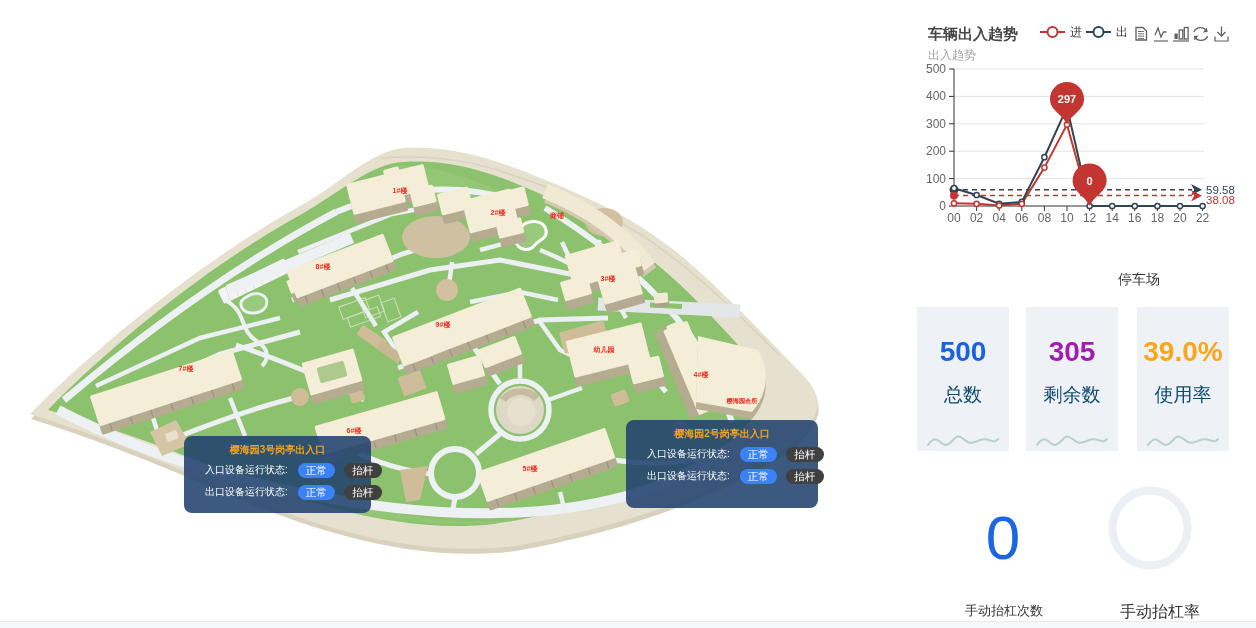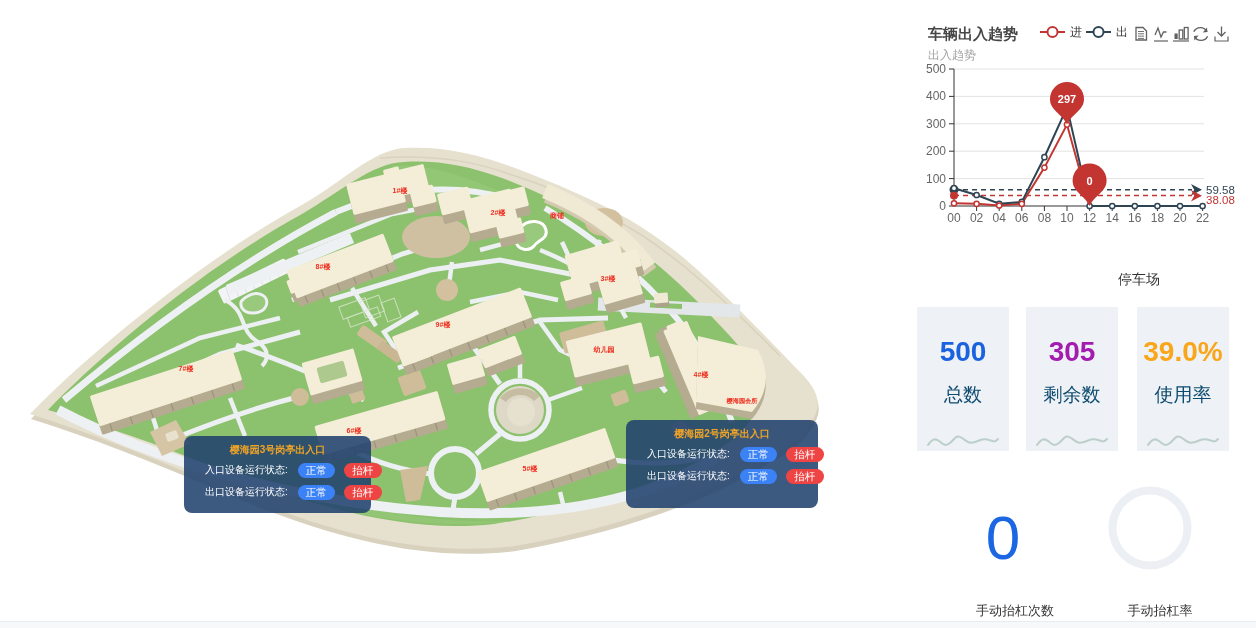--- a/index.html
+++ b/index.html
@@ -5,21 +5,21 @@
 *{margin:0;padding:0;box-sizing:border-box}
 html,body{background:#fff}
 body{font-family:"Liberation Sans",sans-serif}
 .page{position:relative;width:1256px;height:628px;background:#fff;overflow:hidden}
 .abs{position:absolute}
 .tip{position:absolute;background:rgba(33,66,110,0.88);border-radius:8px;color:#fff}
 .tip .tt{color:#f0a325;font-weight:bold;font-size:10px;text-align:center;padding-top:7px;white-space:nowrap}
 .tip .row{display:flex;align-items:flex-start;font-size:10px;padding-left:21px;white-space:nowrap}
 .pill{display:inline-block;text-align:center;font-size:10.5px;color:#fff;border-radius:8px;height:15px;line-height:15px;flex:none}
 .pg{background:#3b82f6;width:37px;margin-left:10px}
-.pb{background:#ef4444;width:38px;margin-left:9px}
+.pb{background:#404040;width:38px;margin-left:9px}
 .card{position:absolute;width:92px;height:144px;background:#eef1f5;text-align:center}
 .card .num{font-size:28px;font-weight:bold;margin-top:29px}
 .card .lbl{font-size:19px;color:#0c4a6e;margin-top:14px}
 .card svg{margin-top:22px}
 </style>
 </head>
 <body>
 <div class="page">
 
   <svg class="abs" style="left:0;top:0" width="920" height="628" viewBox="0 0 920 628">
@@ -549,23 +549,23 @@
         <path d="M3 15 C7 9 10 8 14 11 S20 17 25 13 S31 4 37 8 S44 14 50 12 S58 8 64 10 S70 12 73 9" fill="none" stroke="#bccfcb" stroke-width="2" stroke-linecap="round"></path>
       </svg>
   </div>
 
   <div class="abs" style="left:953px;top:502px;width:100px;text-align:center;font-size:62px;color:#1b66e3">0</div>
 
   <svg class="abs" style="left:1108px;top:486px" width="84" height="84" viewBox="0 0 84 84">
       <circle cx="42" cy="42" r="37.5" fill="none" stroke="#eceff3" stroke-width="8"></circle>
     </svg>
 
-  <div class="abs" style="left:954px;top:602px;width:100px;text-align:right;font-size:13px;color:#333">手动抬杠次数</div>
-
-  <div class="abs" style="left:1110px;top:602px;width:100px;text-align:center;font-size:13px;color:#333">手动抬杠率</div>
+  <div class="abs" style="left:954px;top:602px;width:100px;text-align:center;font-size:13px;color:#333">手动抬杠次数</div>
+
+  <div class="abs" style="left:1110px;top:602px;width:100px;text-align:center;font-size:16px;color:#333">手动抬杠率</div>
 
   <div class="abs" style="left:0;top:621px;width:1256px;height:7px;background:#f7f8f9;border-top:1px solid #eaebed"></div>
 
   <div class="tip" style="left:184px;top:436px;width:187px;height:77px">
     <div class="tt">樱海园3号岗亭出入口</div>
     <div class="row" style="margin-top:6px">入口设备运行状态:<span class="pill pg">正常</span><span class="pill pb">抬杆</span></div>
     <div class="row" style="margin-top:7px">出口设备运行状态:<span class="pill pg">正常</span><span class="pill pb">抬杆</span></div>
   </div>
 
   <div class="tip" style="left:626px;top:420px;width:192px;height:88px">

